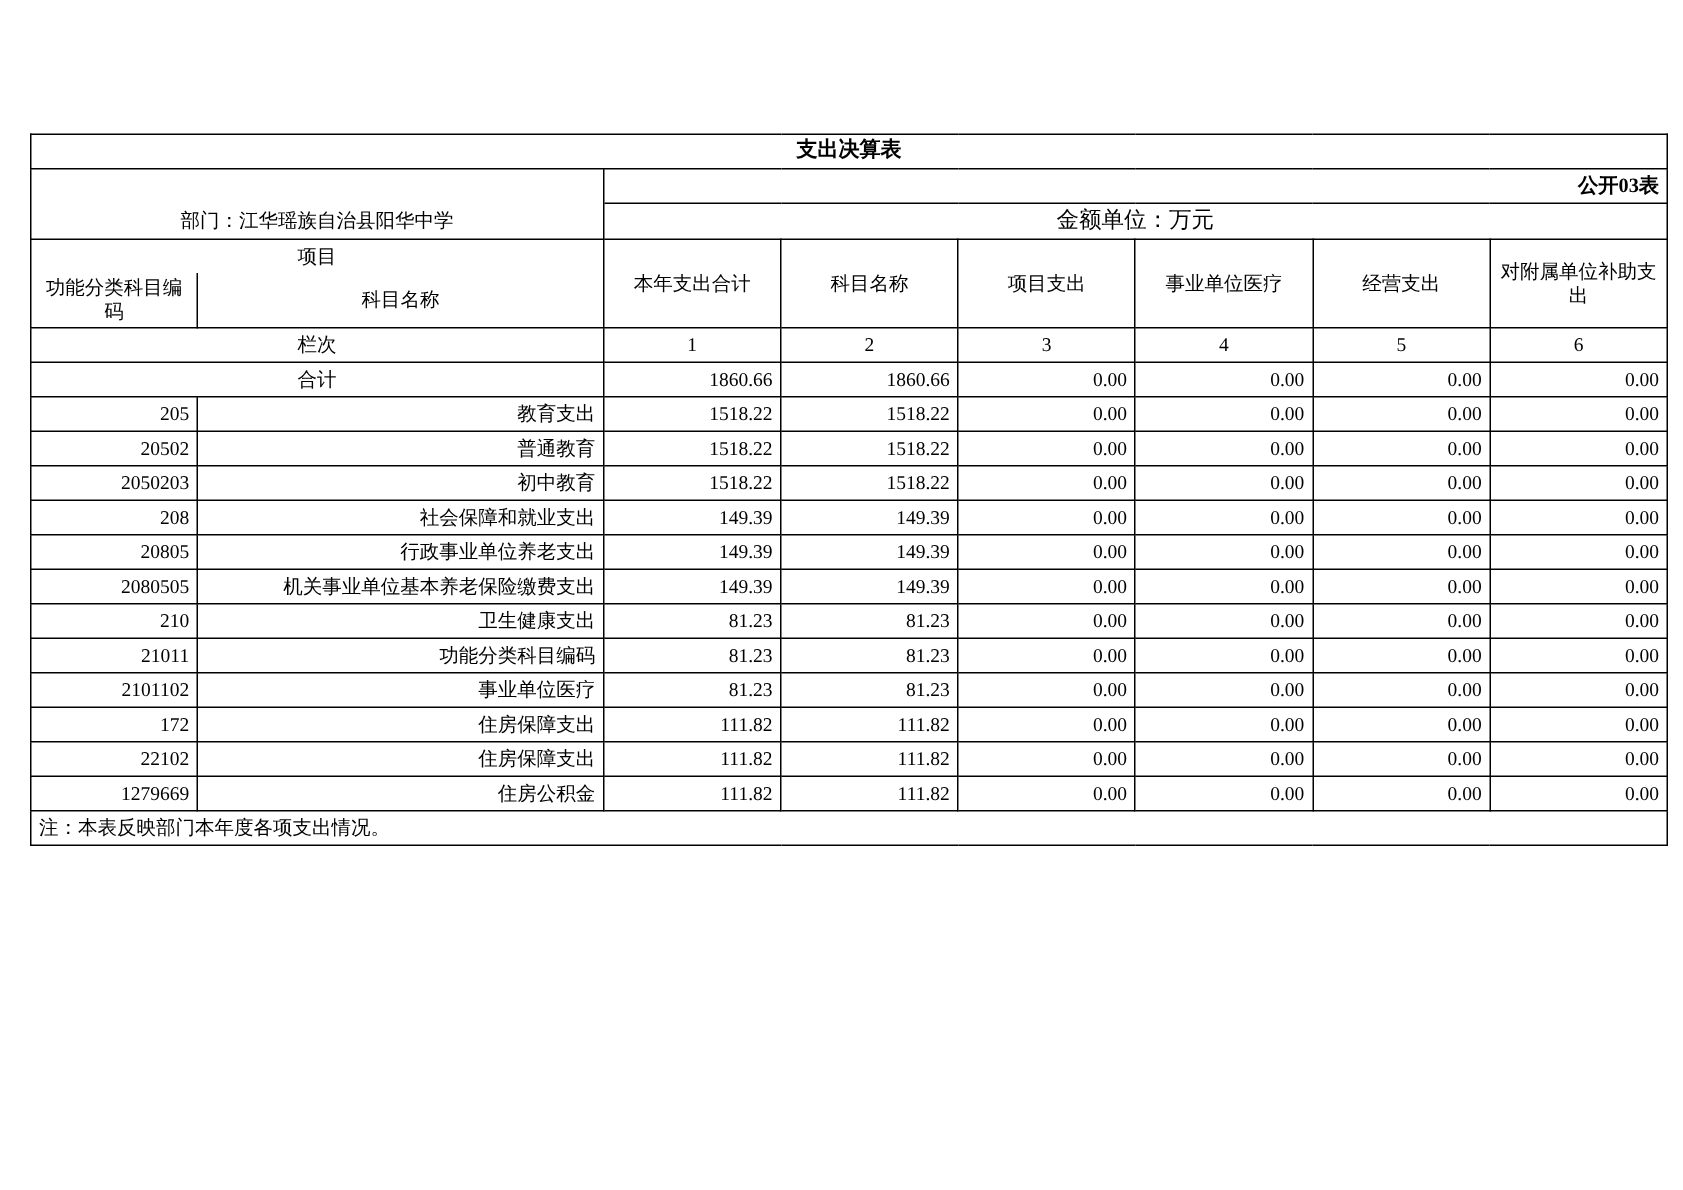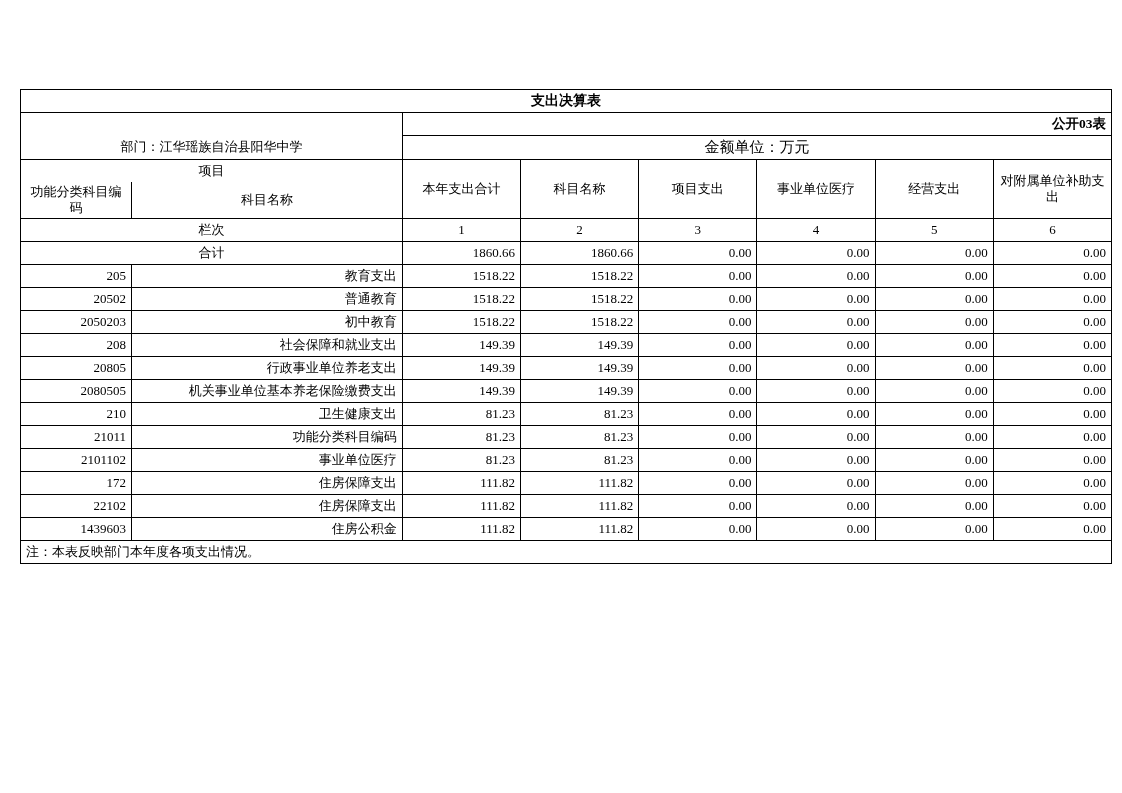--- a/index.html
+++ b/index.html
@@ -239,21 +239,21 @@
         <td class="left">22102</td>
         <td class="left">住房保障支出</td>
         <td class="right">111.82</td>
         <td class="right">111.82</td>
         <td class="right">0.00</td>
         <td class="right">0.00</td>
         <td class="right">0.00</td>
         <td class="right">0.00</td>
       </tr>
       <tr>
-        <td class="left">1439603</td>
+        <td class="left">1279669</td>
         <td class="left">住房公积金</td>
         <td class="right">111.82</td>
         <td class="right">111.82</td>
         <td class="right">0.00</td>
         <td class="right">0.00</td>
         <td class="right">0.00</td>
         <td class="right">0.00</td>
       </tr>
 
       <tr class="note-row">

